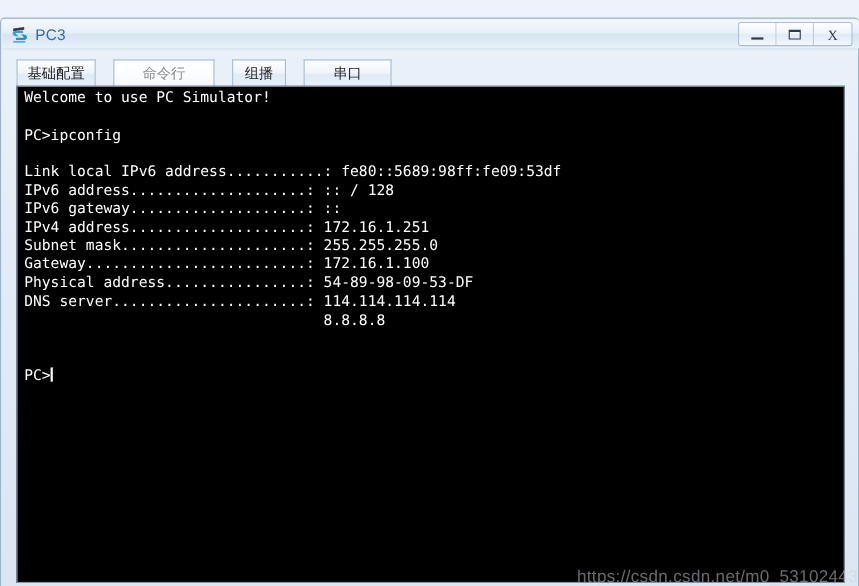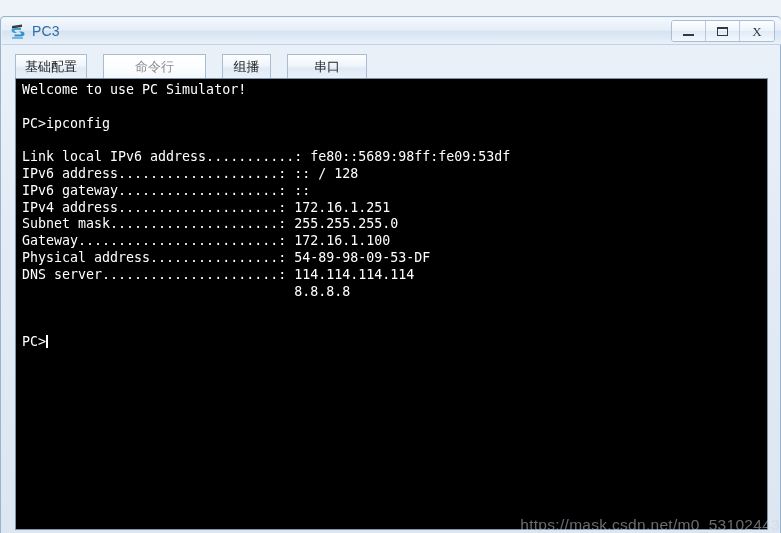--- a/index.html
+++ b/index.html
@@ -171,21 +171,21 @@
       <div class="win-btn">
         <span class="glyph-close">X</span>
       </div>
     </div>
   </div>
 
   <div id="tabstrip">
     <div class="tab" style="width:72px;">
       <span>基础配置</span>
     </div>
-    <div class="tab active" style="width:103px;">
+    <div class="tab active" style="width:92px;">
       <span>命令行</span>
     </div>
     <div class="tab" style="width:49px;">
       <span>组播</span>
     </div>
     <div class="tab" style="width:80px;">
       <span>串口</span>
     </div>
   </div>
 
@@ -202,16 +202,16 @@
 Gateway.........................: 172.16.1.100
 Physical address................: 54-89-98-09-53-DF
 DNS server......................: 114.114.114.114
                                   8.8.8.8
 
 
 PC&gt;</span><span id="cursor"></span></div>
   </div>
 
   <div id="watermark-layer">
-    <div class="wm">https://mask.csdn.net/m0_53102443</div>
+    <div class="wm">https://csdn.csdn.net/m0_53102443</div>
   </div>
 
 </div>
 
 </body></html>

